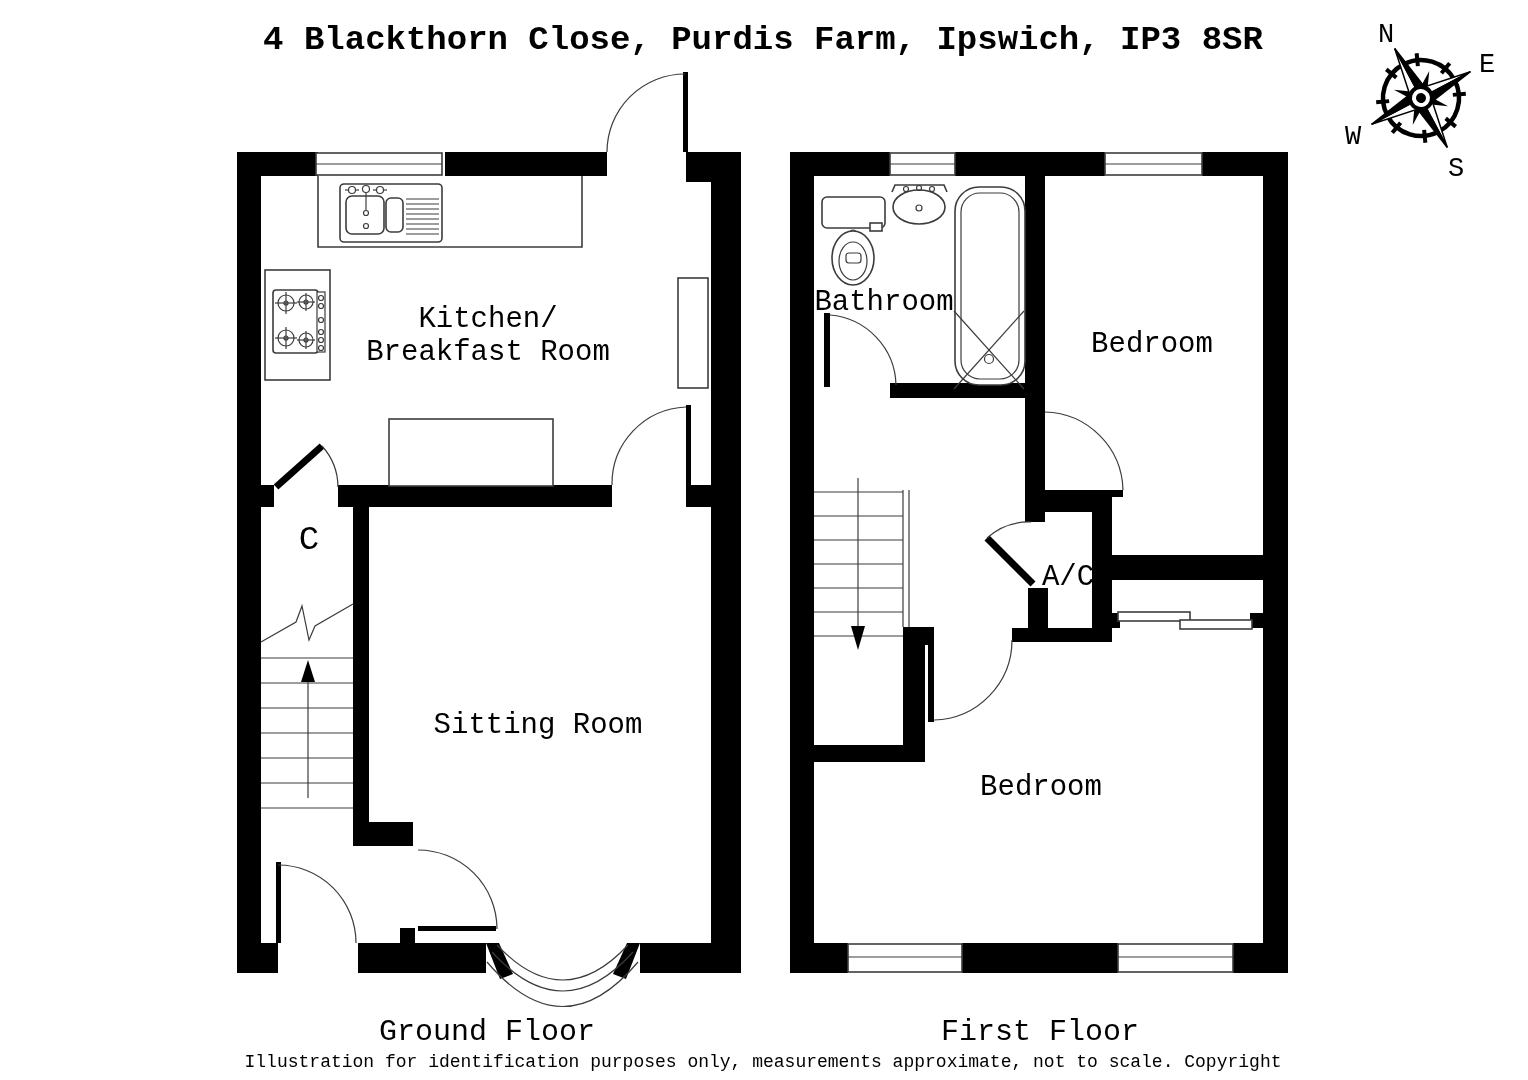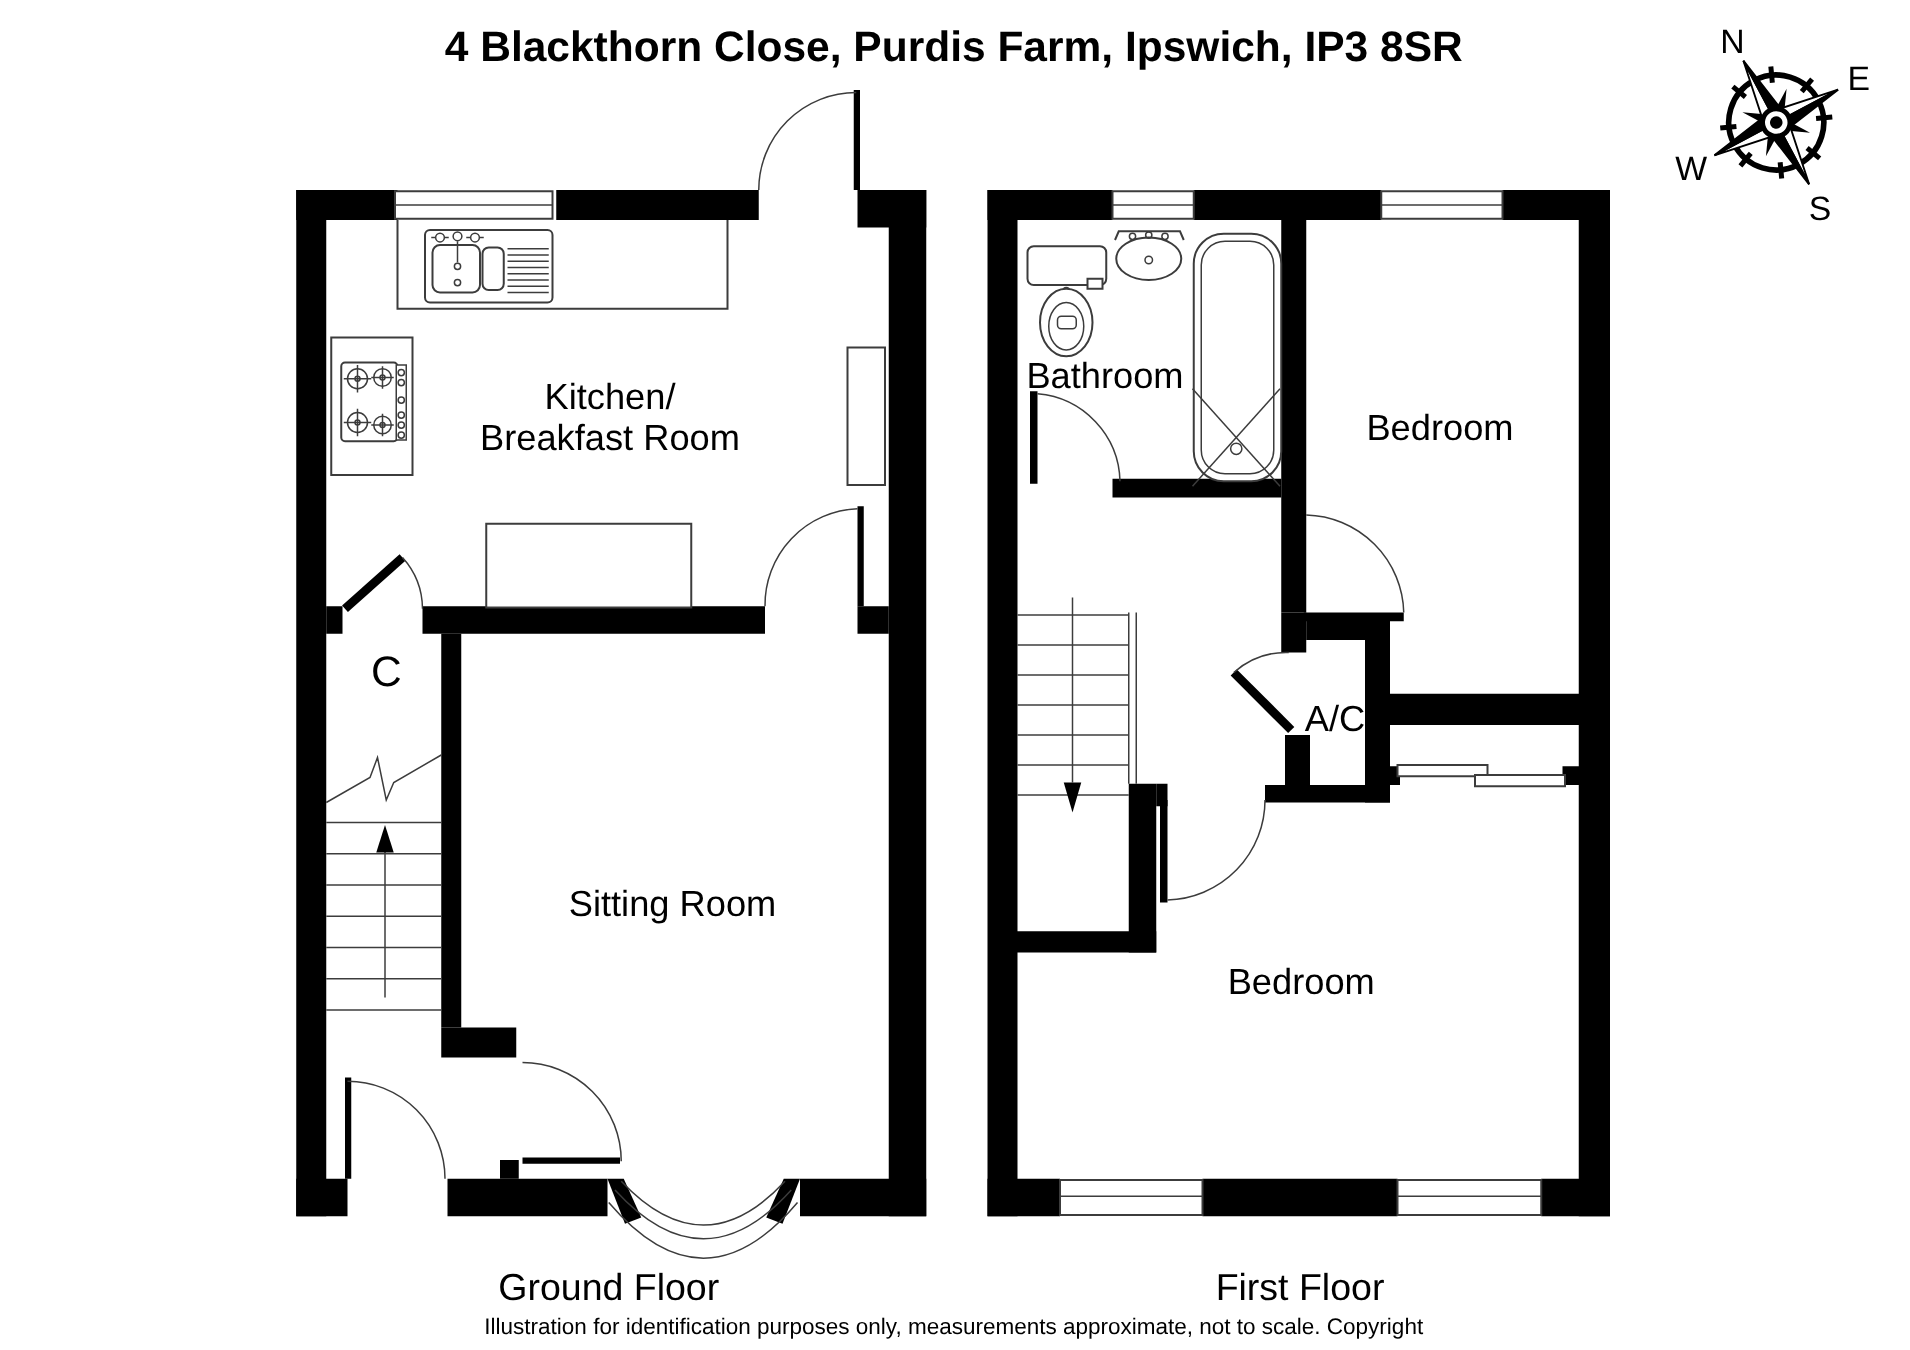--- a/index.html
+++ b/index.html
@@ -1,17 +1,17 @@
 <!DOCTYPE html>
 <html style="--ink: #000000; --line: #3c3c3c; --bg: #ffffff;"><head>
 <meta charset="utf-8">
 <style>
   html,body{margin:0;padding:0;background:#fff;}
   .page{position:relative;width:1528px;height:1080px;background:var(--bg,#fff);
-        font-family:Liberation Sans, sans-serif;overflow:hidden;}
+        font-family:Liberation Mono, monospace;overflow:hidden;}
   svg{display:block}
   .w{fill:var(--ink,#000);stroke:none;}
   .t{fill:none;stroke:var(--line,#3c3c3c);stroke-width:1.6;}
   .t1{fill:none;stroke:var(--line,#3c3c3c);stroke-width:1.2;}
   .f{fill:#fff;stroke:var(--line,#3c3c3c);stroke-width:1.6;}
   .leaf{fill:var(--ink,#000);stroke:none;}
   .arc{fill:none;stroke:var(--line,#3c3c3c);stroke-width:1.2;}
   text{fill:var(--ink,#111);}
   .ttl{font-size:34px;font-weight:bold;}
   .lbl{font-size:29px;}

